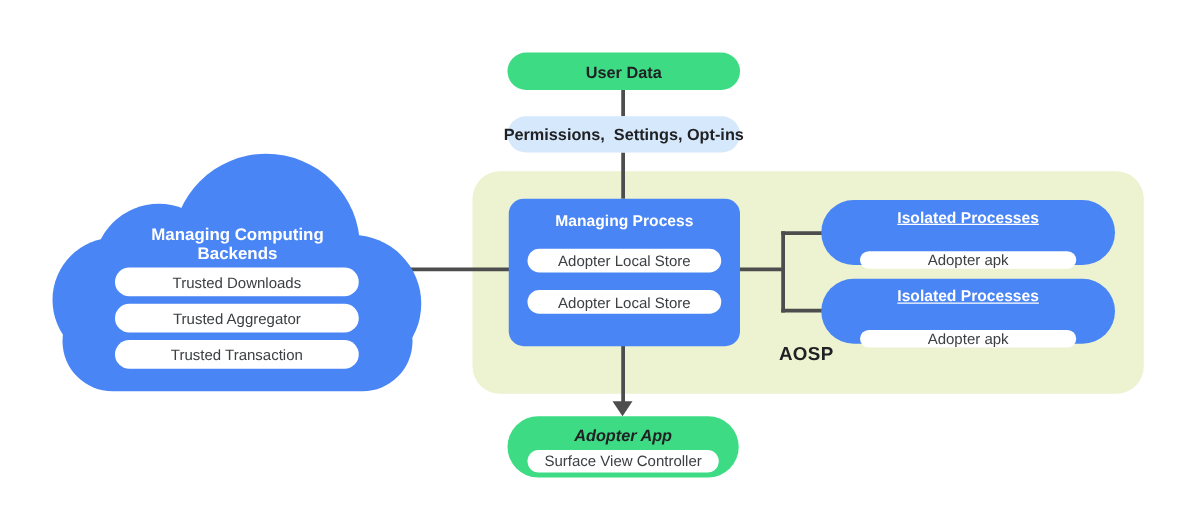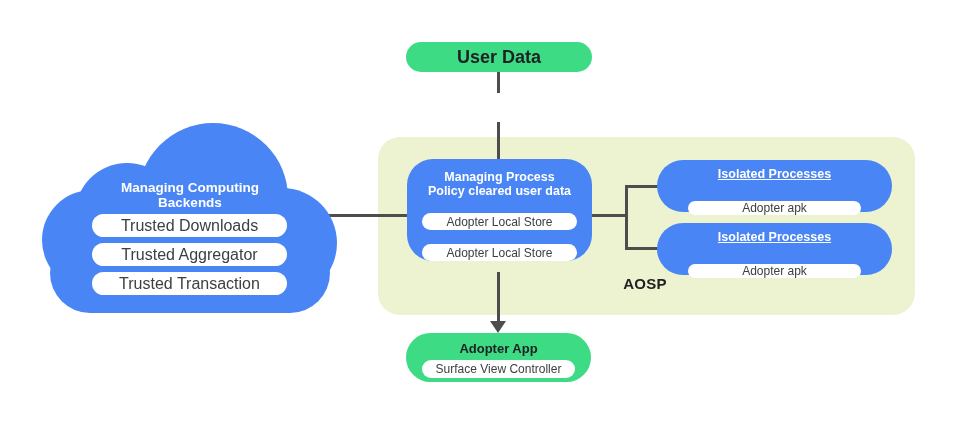--- a/index.html
+++ b/index.html
@@ -45,40 +45,40 @@
   
   .cloud-part{position:absolute;background:var(--blue);z-index:3;}
   .cloud-title{
     position:absolute;left:92px;top:180px;width:196px;text-align:center;
     color:var(--white);font-weight:bold;font-size:13.5px;z-index:4;
   }
   .cloud-pill{
     position:absolute;left:92px;width:195px;height:23px;
     background:var(--white);border-radius:12px;z-index:4;
     display:flex;align-items:center;justify-content:center;
-    font-size:16px;color:var(--text-gray);
+    font-size:12px;color:var(--text-gray);
   }
   
   .pill{
     position:absolute;display:flex;align-items:center;justify-content:center;
     font-weight:bold;z-index:3;
   }
   .pill-user{
     left:406px;top:42px;width:186px;height:30px;border-radius:15px;
-    background:var(--green);color:var(--text-dark);font-size:18px;
+    background:var(--green);color:var(--text-dark);font-size:13px;
   }
   .pill-perm{
     left:406px;top:93px;width:186px;height:29px;border-radius:15px;
     background:var(--light-blue);color:var(--text-dark);font-size:13px;
     white-space:pre;
   }
   
   .managing{
-    position:absolute;left:407px;top:159px;width:185px;height:102px;
-    background:var(--blue);border-radius:26px;z-index:3;
+    position:absolute;left:407px;top:159px;width:185px;height:118px;
+    background:var(--blue);border-radius:12px;z-index:3;
     display:flex;flex-direction:column;align-items:center;
     padding-top:11px;
   }
   .managing-title{
     color:var(--white);font-weight:bold;font-size:12.5px;line-height:14px;
     text-align:center;
   }
   .white-pill{
     background:var(--white);border-radius:10px;color:var(--text-gray);
     display:flex;align-items:center;justify-content:center;font-size:12px;
@@ -96,21 +96,21 @@
     color:var(--white);font-weight:bold;font-size:12.5px;
     text-decoration:underline;
   }
   .isolated .white-pill{width:173px;height:20px;margin-top:3px;border-radius:10px;}
   
   .adopter{
     position:absolute;left:406px;top:333px;width:185px;height:49px;
     background:var(--green);border-radius:25px;z-index:3;
     display:flex;flex-direction:column;align-items:center;padding-top:8px;
   }
-  .adopter-title{color:var(--text-dark);font-weight:bold;font-size:13px;}
+  .adopter-title{color:var(--text-dark);font-weight:bold;font-size:13px;font-style:italic;}
   .adopter .white-pill{width:153px;height:18px;margin-top:4px;border-radius:9px;}
 </style>
 </head>
 <body>
 
 <div class="canvas">
 
   <div class="aosp-box"></div>
   <div class="aosp-label">AOSP</div>
 
@@ -131,25 +131,25 @@
     <div class="cloud-part" style="left:42px;top:190px;width:100px;height:100px;border-radius:50%;"></div>
     <div class="cloud-part" style="left:50px;top:233px;width:280px;height:80px;border-radius:40px;"></div>
     <div class="cloud-title">Managing Computing Backends</div>
     <div class="cloud-pill" style="top:214px;">Trusted Downloads</div>
     <div class="cloud-pill" style="top:243px;">Trusted Aggregator</div>
     <div class="cloud-pill" style="top:272px;">Trusted Transaction</div>
   </div>
 
   <div class="pill pill-user">User Data</div>
 
+  <div class="pill pill-perm">Permissions,  Settings, Opt-ins</div>
 
   <div class="managing">
     <div class="managing-title">
       <div>Managing Process</div>
-      <div>Policy cleared user data</div>
     </div>
     <div class="white-pill first">Adopter Local Store</div>
     <div class="white-pill second">Adopter Local Store</div>
   </div>
 
   <div class="isolated" style="top:160px;">
     <div class="isolated-title">Isolated Processes</div>
     <div class="white-pill">Adopter apk</div>
   </div>
 

